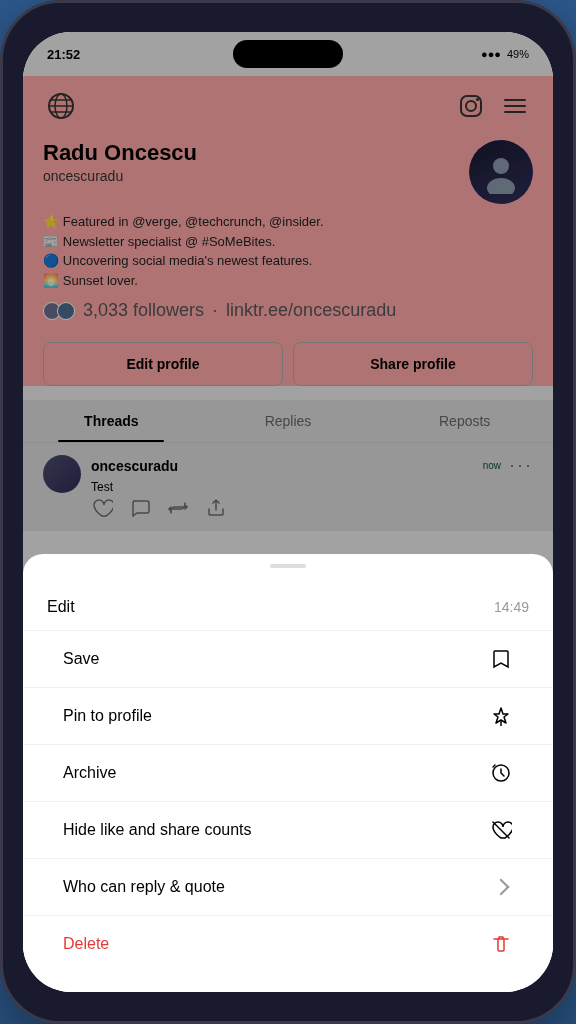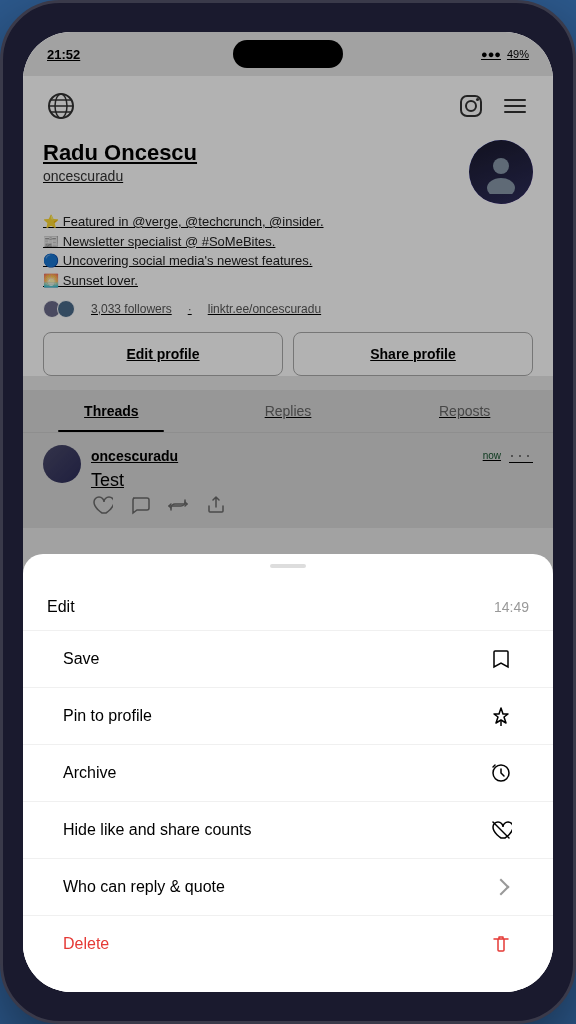--- a/index.html
+++ b/index.html
@@ -26,21 +26,20 @@
       border: 3px solid #3a3a4a;
     }
 
     .phone-inner {
       width: 530px;
       height: 960px;
       background: #e8e8e8;
       border-radius: 48px;
       overflow: hidden;
       position: relative;
-      text-decoration: underline;
     }
 
     
     .status-bar {
       background: #e8e8e8;
       height: 44px;
       display: flex;
       justify-content: space-between;
       align-items: center;
       padding: 0 24px;
@@ -56,21 +55,21 @@
     .status-bar-icons {
       display: flex;
       gap: 6px;
       align-items: center;
       font-size: 11px;
       color: #000;
     }
 
     
     .profile-area {
-      background: #ffffff;
+      background: #fca5a5;
       padding: 12px 20px 0 20px;
     }
 
     .top-icons {
       display: flex;
       justify-content: space-between;
       align-items: center;
       margin-bottom: 16px;
     }
 
@@ -147,23 +146,23 @@
     .profile-bio {
       font-size: 13px;
       color: #222;
       line-height: 1.5;
       margin-bottom: 10px;
     }
 
     .followers-row {
       display: flex;
       align-items: center;
-      gap: 16px;
-      margin-bottom: 14px;
-      font-size: 12px;
+      gap: 8px;
+      margin-bottom: 21px;
+      font-size: 18px;
       color: #555;
     }
 
     .follower-avatars {
       display: flex;
     }
 
     .small-avatar {
       width: 18px;
       height: 18px;
@@ -271,21 +270,21 @@
       color: #14532d;
     }
 
     .post-dots {
       font-size: 18px;
       color: #666;
       letter-spacing: 2px;
     }
 
     .post-text {
-      font-size: 18px;
+      font-size: 12px;
       color: #000;
       margin-bottom: 3px;
     }
 
     .post-actions {
       display: flex;
       gap: 16px;
     }
 
     

